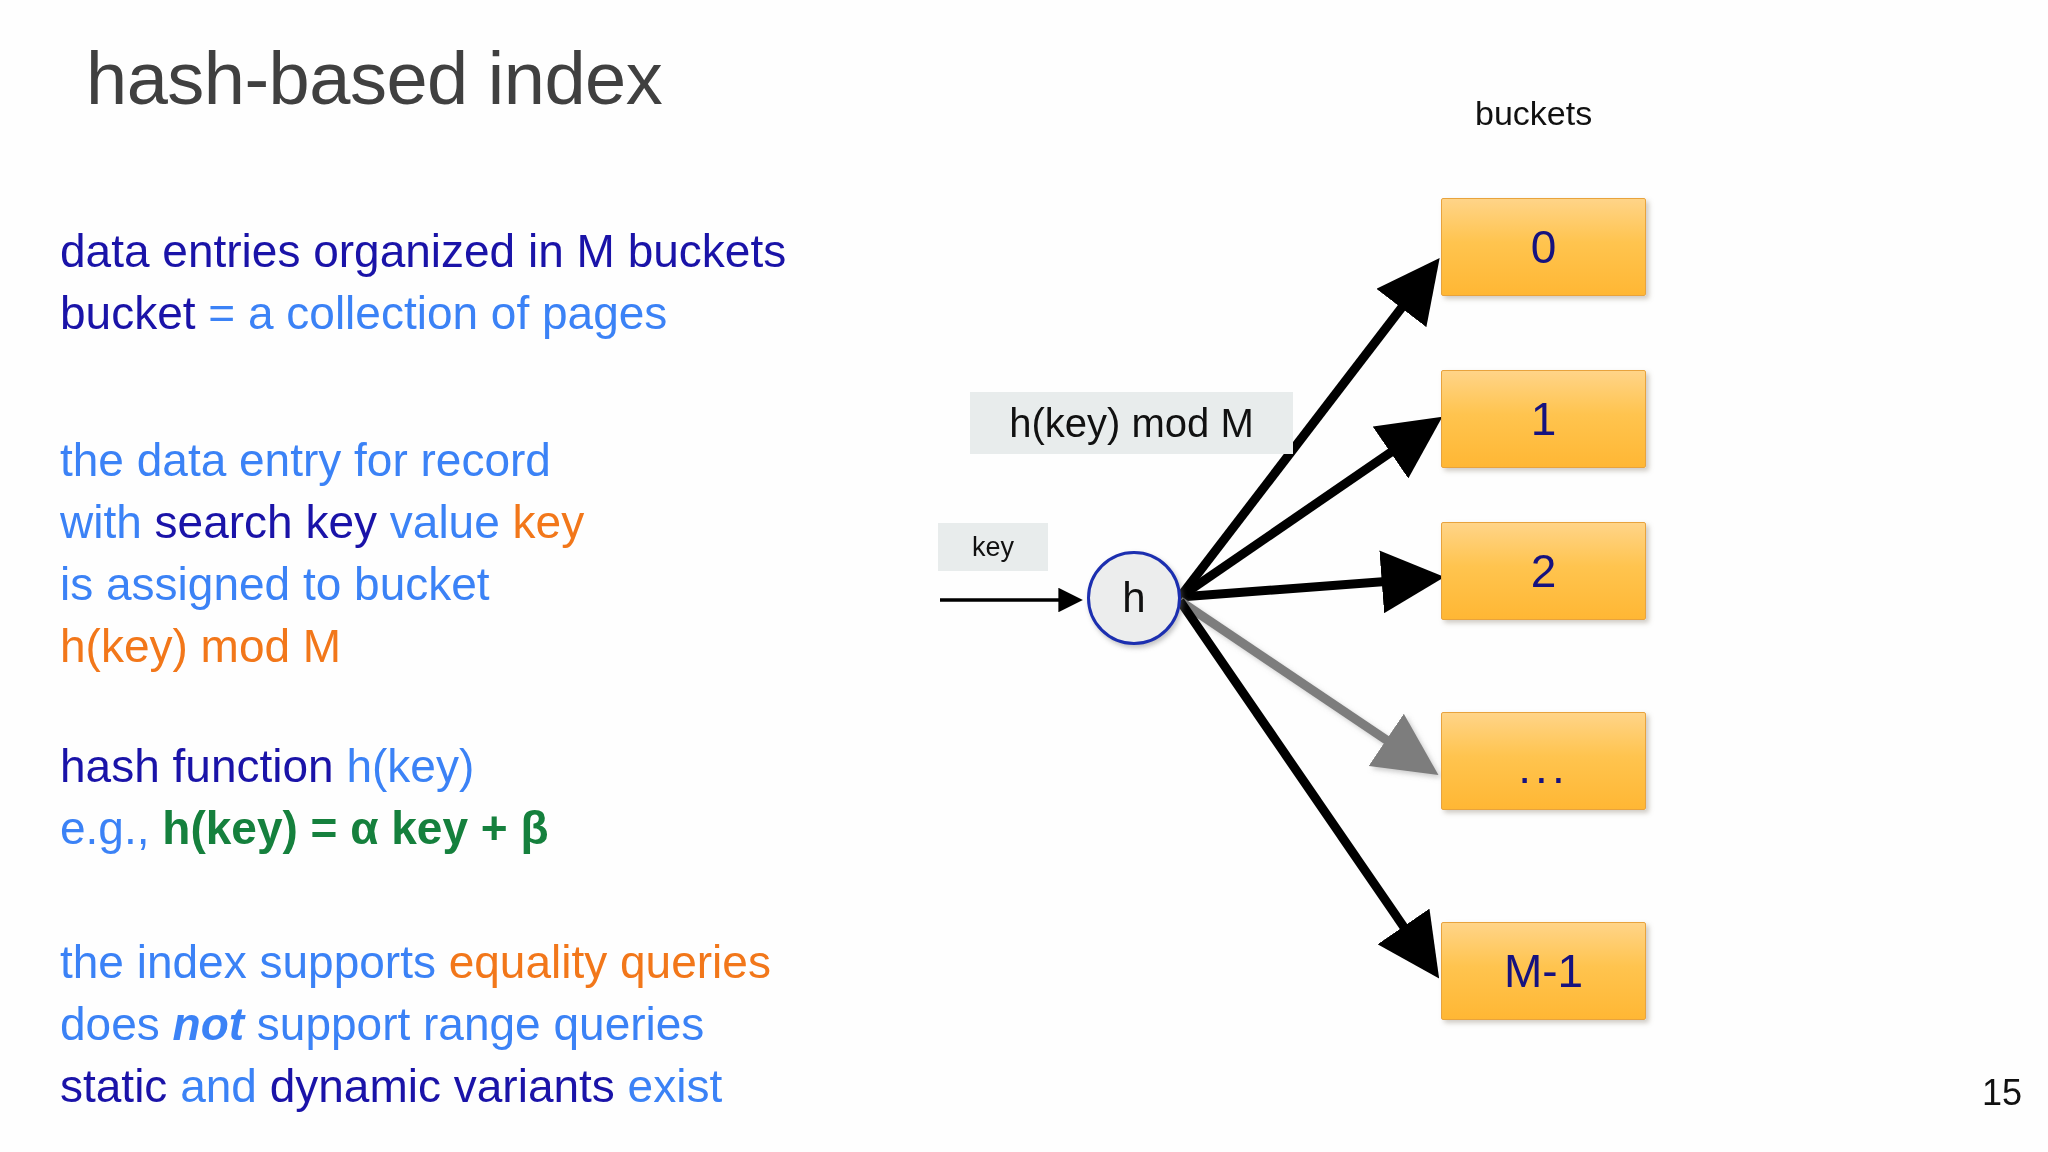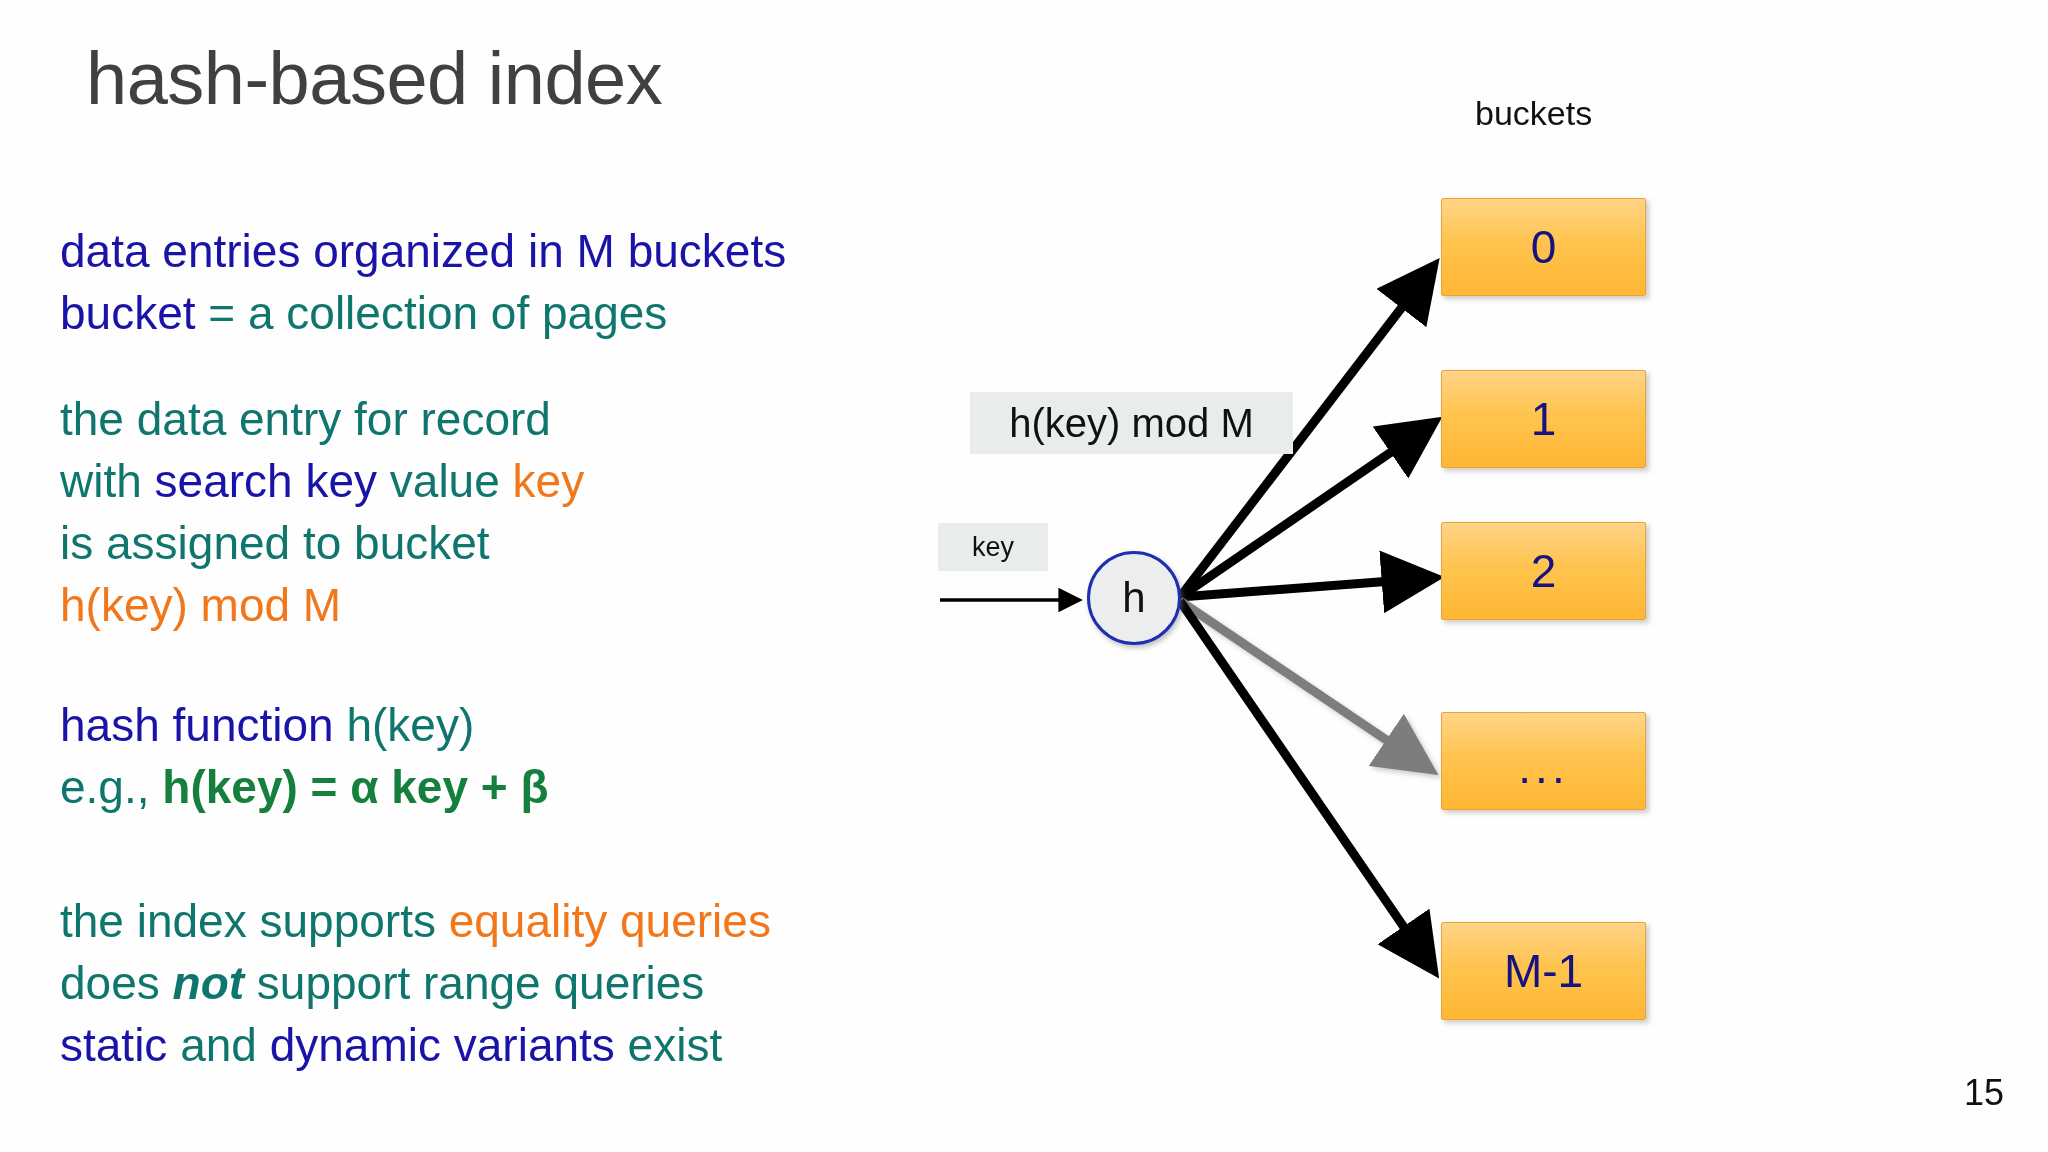--- a/index.html
+++ b/index.html
@@ -32,28 +32,28 @@
     position: absolute;
     left: 60px;
     top: 220px;
     width: 920px;
   }
   .para {
     font-size: 46px;
     line-height: 62px;
     color: #000000;
   }
-  .para-gap-1 { margin-top: 44px; }
+  .para-gap-1 { margin-top: 85px; }
   .para-gap-2 { margin-top: 58px; }
   .para-gap-3 { margin-top: 72px; }
 
   .blue   { color: #1a13a8; }
   .orange { color: #F2771A; }
   .green  { color: #15803d; font-weight: bold; }
-  .black  { color: #0f766e; }
+  .black  { color: #3b82f6; }
   .bolditalic { font-weight: bold; font-style: italic; }
 
   #buckets-caption {
     position: absolute;
     left: 1475px;
     top: 94px;
     font-size: 34px;
     color: #111111;
     white-space: nowrap;
   }
@@ -141,21 +141,21 @@
     left: 0;
     top: 0;
     width: 2048px;
     height: 1152px;
     pointer-events: none;
   }
 
   
   #page-number {
     position: absolute;
-    right: 44px;
+    right: 26px;
     bottom: 38px;
     font-size: 36px;
     color: #111111;
   }
 </style>
 </head>
 <body>
 
 <div id="slide-title">hash-based index</div>
 

